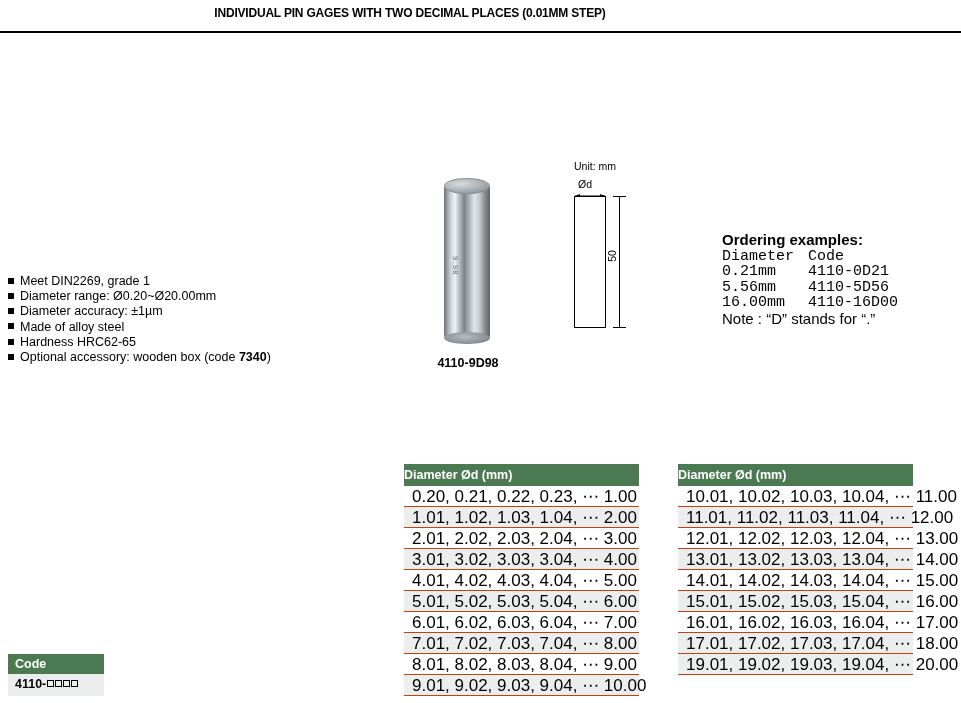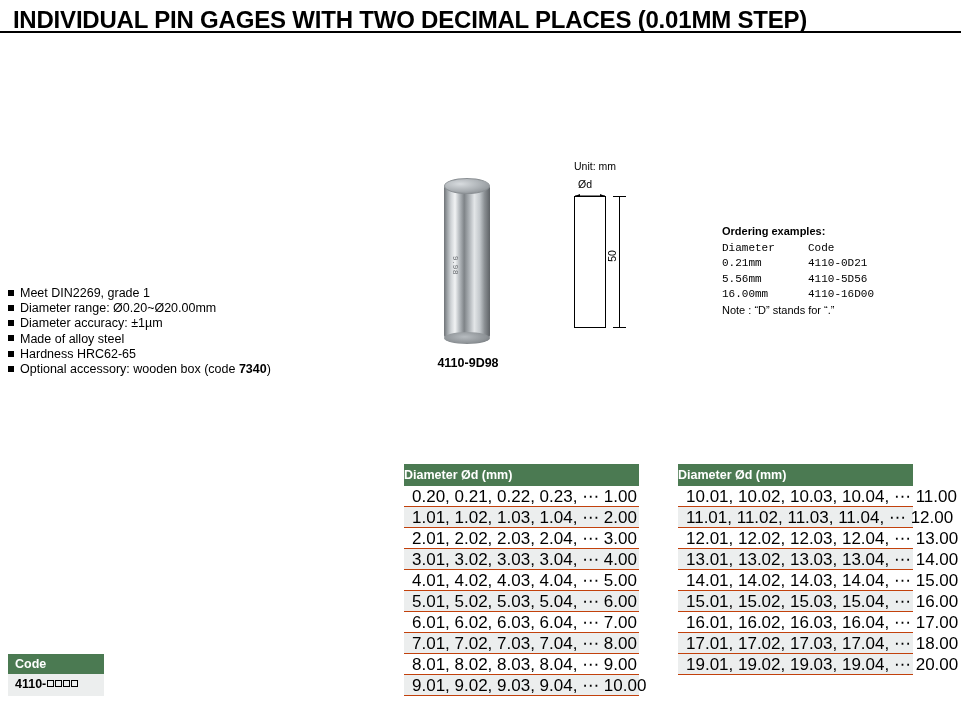--- a/index.html
+++ b/index.html
@@ -19,40 +19,39 @@
     position: absolute;
     inset: 0;
   }
   
   .title {
     position: absolute;
     top: 6px;
     left: 0;
     width: 820px;
     text-align: center;
-    font-size: 24px;
+    font-size: 12px;
     font-weight: bold;
     letter-spacing: -0.2px;
     color: #000;
   }
   .title-rule {
     position: absolute;
     top: 31px;
     left: 0;
     width: 961px;
     height: 2px;
     background: #000;
   }
   
   .features {
     position: absolute;
     left: 8px;
     top: 274px;
     width: 340px;
-    margin-top: 12px;
   }
   .feature {
     font-size: 12.5px;
     line-height: 15.2px;
     white-space: nowrap;
     color: #000;
   }
   .feature .bullet {
     display: inline-block;
     width: 6px;
@@ -191,23 +190,23 @@
     top: 250px;
     font-size: 10.5px;
     transform: rotate(-90deg);
     transform-origin: center center;
   }
 
   
   .ordering {
     position: absolute;
     left: 722px;
-    top: 224px;
+    top: 232px;
     width: 230px;
-    font-size: 11px;
+    font-size: 15px;
     line-height: 15.5px;
   }
   .ordering .head {
     font-weight: bold;
     margin-bottom: 1px;
   }
   .ord-row { white-space: nowrap; font-family: Liberation Mono, monospace; }
   .ord-row .c1 { display: inline-block; width: 86px; }
   .ord-note { white-space: nowrap; }
 

